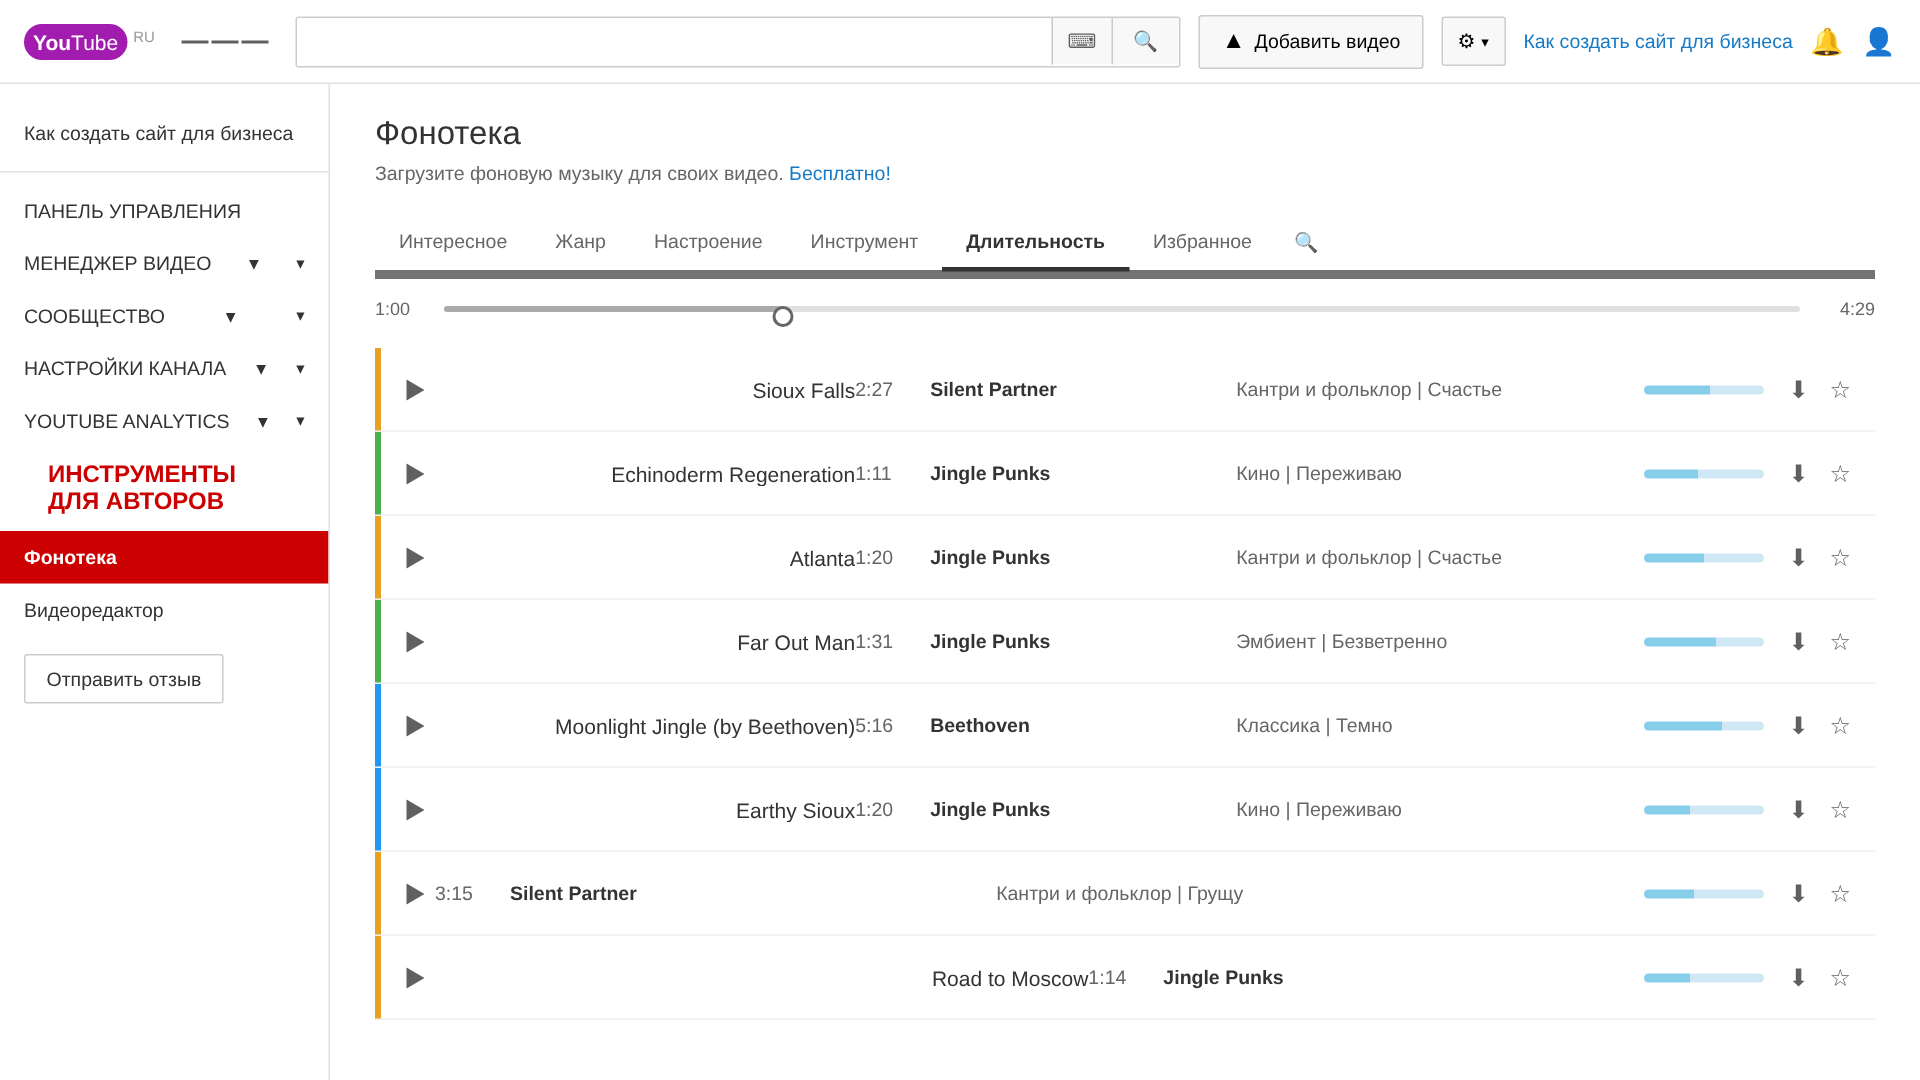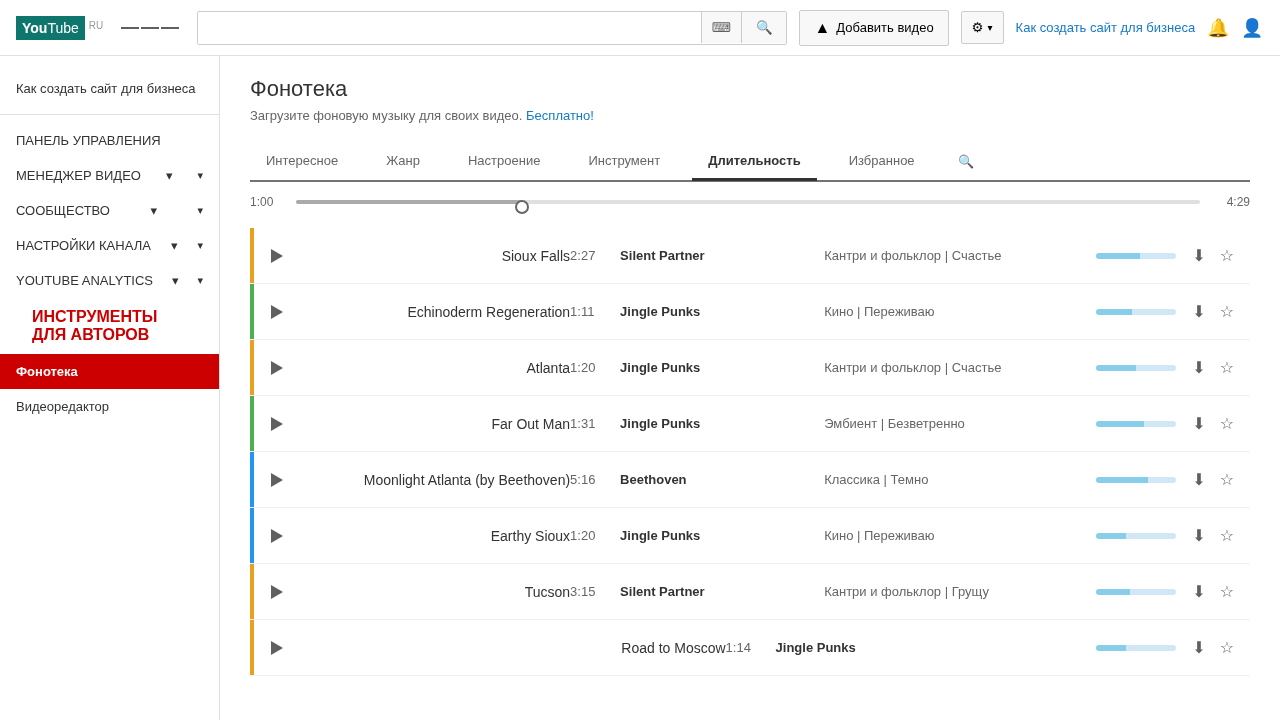--- a/index.html
+++ b/index.html
@@ -5,21 +5,21 @@
     * { margin: 0; padding: 0; box-sizing: border-box; }
     body { font-family: Arial, sans-serif; font-size: 13px; background: #fff; color: #333; width: 1280px; height: 720px; overflow: hidden; }
 
     
     .header {
       display: flex; align-items: center; height: 56px;
       background: #fff; border-bottom: 1px solid #e0e0e0;
       padding: 0 16px; gap: 12px;
     }
     .logo { display: flex; align-items: center; gap: 4px; text-decoration: none; }
-    .logo-yt { background: #0f766e; color: #fff; font-weight: bold; font-size: 14px; padding: 4px 6px; border-radius: 0; }
+    .logo-yt { background: #a21caf; color: #fff; font-weight: bold; font-size: 14px; padding: 4px 6px; border-radius: 12px; }
     .logo-ru { font-size: 10px; color: #999; align-self: flex-start; margin-top: 4px; }
     .hamburger { display: flex; align-items: center; gap: 2px; cursor: pointer; padding: 6px; }
     .hamburger span { display: block; width: 18px; height: 2px; background: #606060; margin: 2px 0; }
     .search-bar { flex: 1; display: flex; align-items: center; max-width: 600px; border: 1px solid #ccc; border-radius: 2px; overflow: hidden; }
     .search-input { flex: 1; border: none; outline: none; padding: 8px 12px; font-size: 14px; }
     .keyboard-btn { border: none; background: #f8f8f8; border-left: 1px solid #ccc; padding: 8px 10px; cursor: pointer; color: #606060; }
     .search-btn { border: none; background: #f8f8f8; border-left: 1px solid #ccc; padding: 8px 14px; cursor: pointer; color: #606060; }
     .header-right { display: flex; align-items: center; gap: 12px; margin-left: auto; }
     .add-video-btn { border: 1px solid #ccc; background: #f8f8f8; padding: 8px 14px; border-radius: 2px; cursor: pointer; font-size: 13px; display: flex; align-items: center; gap: 6px; }
     .settings-btn { border: 1px solid #ccc; background: #f8f8f8; padding: 8px 10px; border-radius: 2px; cursor: pointer; display: flex; align-items: center; gap: 4px; }
@@ -38,21 +38,21 @@
     .sidebar-tools-title { padding: 10px 32px; font-size: 16px; color: #cc0000; font-weight: bold; text-transform: uppercase; }
     .feedback-btn { margin: 12px 16px; background: #fff; border: 1px solid #ccc; padding: 8px 14px; border-radius: 2px; font-size: 13px; cursor: pointer; color: #333; }
 
     
     .main { flex: 1; overflow-y: auto; padding: 20px 30px; position: relative; }
     .page-title { font-size: 22px; font-weight: normal; color: #333; margin-bottom: 6px; }
     .page-subtitle { font-size: 13px; color: #666; margin-bottom: 20px; }
     .page-subtitle strong { color: #167ac6; font-weight: normal; }
 
     
-    .filter-tabs { display: flex; align-items: center; border-bottom: 2px solid #737373; margin-bottom: 0; gap: 16px; }
+    .filter-tabs { display: flex; align-items: center; border-bottom: 6px solid #737373; margin-bottom: 0; gap: 0; }
     .filter-tab { padding: 10px 16px; font-size: 13px; color: #666; cursor: pointer; border-bottom: 3px solid transparent; margin-bottom: -1px; }
     .filter-tab.active { color: #333; border-bottom: 3px solid #333; font-weight: bold; }
     .filter-search-icon { padding: 10px 12px; color: #666; cursor: pointer; }
 
     
     .duration-bar { display: flex; align-items: center; padding: 10px 0 16px; gap: 10px; }
     .duration-label { font-size: 12px; color: #666; width: 36px; }
     .slider-container { flex: 1; position: relative; height: 20px; display: flex; align-items: center; }
     .slider-track { width: 100%; height: 4px; background: #e0e0e0; border-radius: 2px; position: relative; }
     .slider-fill { position: absolute; left: 0; width: 25%; height: 4px; background: #aaa; border-radius: 2px; }
@@ -141,20 +141,21 @@
     <div class="sidebar-tools-title">
       <span>ИНСТРУМЕНТЫ ДЛЯ АВТОРОВ</span>
     </div>
     <div class="sidebar-item active">
       <span>Фонотека</span>
     </div>
     <div class="sidebar-item">
       <span>Видеоредактор</span>
     </div>
 
+    <button class="feedback-btn">Отправить отзыв</button>
   </div>
 
   <div class="main">
     <h1 class="page-title">Фонотека</h1>
     <p class="page-subtitle">
       <span>Загрузите фоновую музыку для своих видео.</span>
       <strong>Бесплатно!</strong>
     </p>
 
     <div class="filter-tabs">
@@ -257,21 +258,21 @@
   </div>
         <div class="track-row">
     <div class="track-color-bar" style="background:#2196f3"></div>
     <div class="track-play">
       <div class="play-btn">
         <svg viewBox="0 0 18 18" fill="#606060">
                 <polygon points="4,2 16,9 4,16"></polygon>
               </svg>
       </div>
     </div>
-    <div class="track-title">Moonlight Atlanta (by Beethoven)</div>
+    <div class="track-title">Moonlight Jingle (by Beethoven)</div>
     <div class="track-duration">5:16</div>
     <div class="track-artist">Beethoven</div>
     <div class="track-genre">Классика | Темно</div>
     <div class="track-mood-bar" style="background: linear-gradient(to right, #87ceeb 65%, #d0e8f5 65%);"></div>
     <div class="track-actions">
       <span class="track-download">⬇</span>
       <span class="track-star">☆</span>
     </div>
   </div>
         <div class="track-row">
@@ -295,21 +296,20 @@
   </div>
         <div class="track-row">
     <div class="track-color-bar" style="background:#e8a020"></div>
     <div class="track-play">
       <div class="play-btn">
         <svg viewBox="0 0 18 18" fill="#606060">
                 <polygon points="4,2 16,9 4,16"></polygon>
               </svg>
       </div>
     </div>
-    <div class="track-title">Tucson</div>
     <div class="track-duration">3:15</div>
     <div class="track-artist">Silent Partner</div>
     <div class="track-genre">Кантри и фольклор | Грущу</div>
     <div class="track-mood-bar" style="background: linear-gradient(to right, #87ceeb 42%, #d0e8f5 42%);"></div>
     <div class="track-actions">
       <span class="track-download">⬇</span>
       <span class="track-star">☆</span>
     </div>
   </div>
         <div class="track-row">

